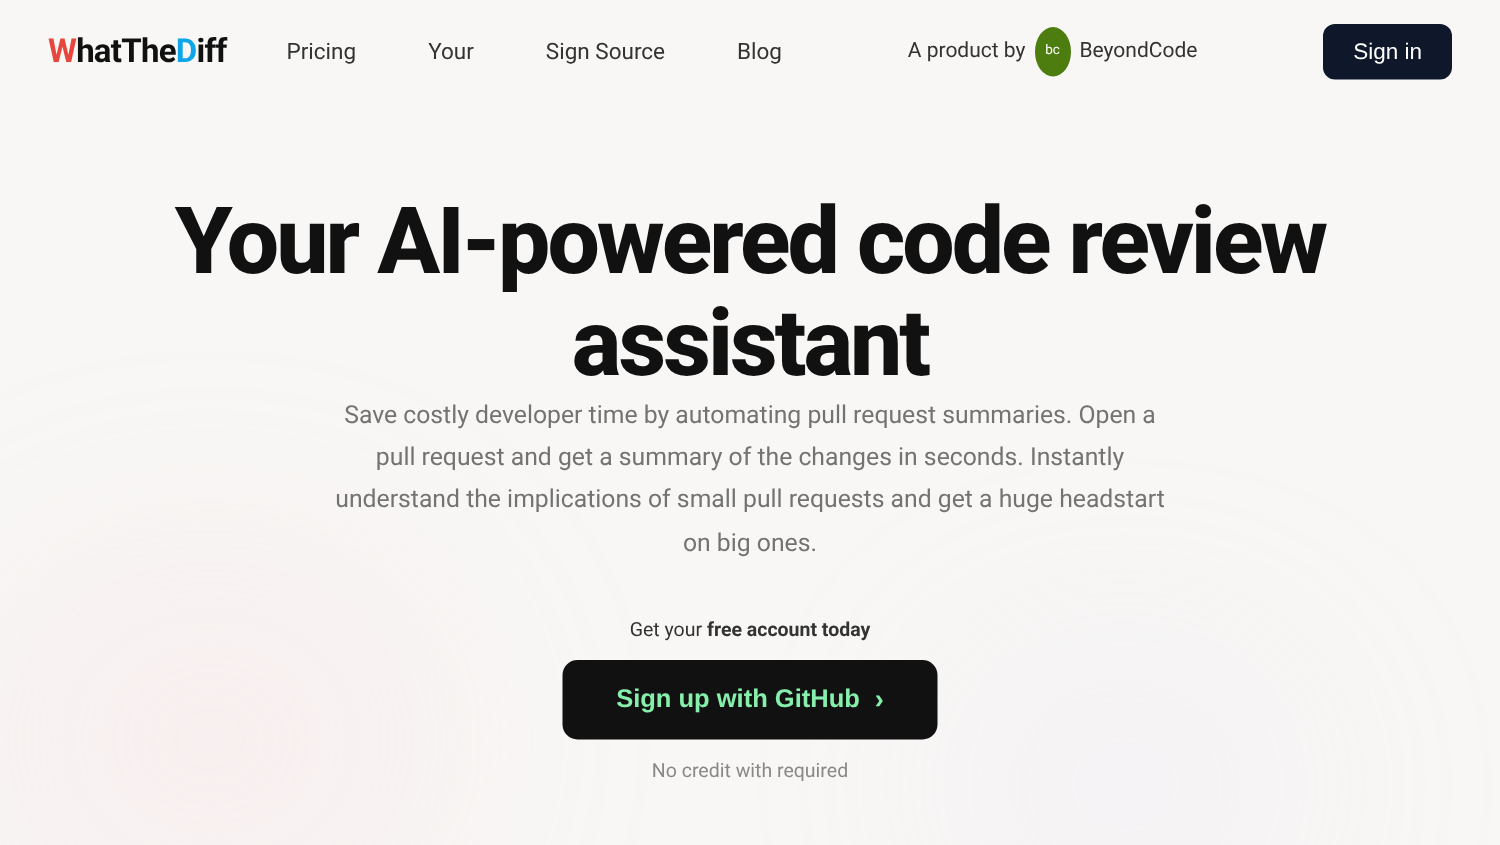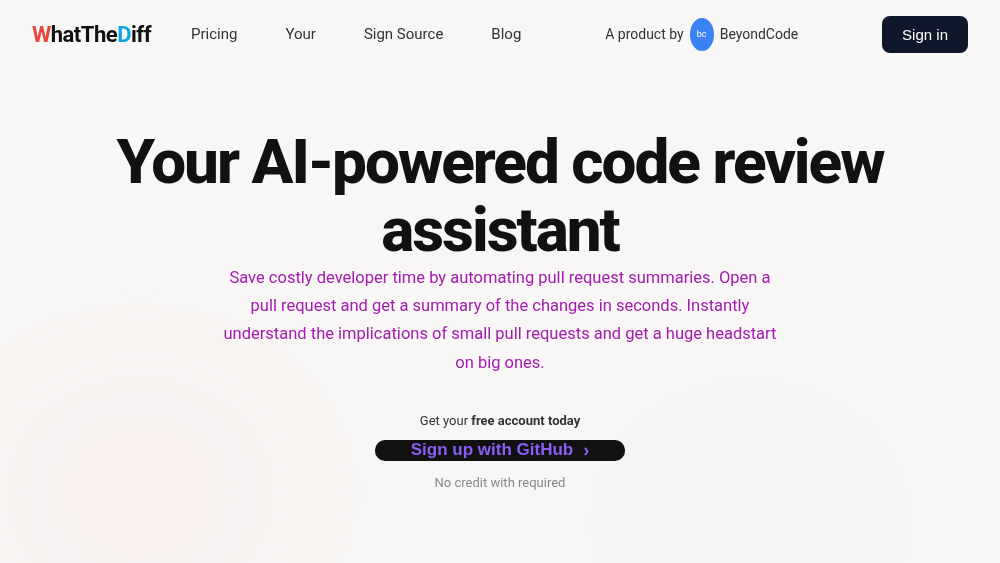--- a/index.html
+++ b/index.html
@@ -65,21 +65,21 @@
       display: flex;
       align-items: center;
       gap: 6px;
       font-size: 14px;
       color: #333;
     }
 
     .bc-logo {
       width: 24px;
       height: 33px;
-      background: #3b82f6;
+      background: #4d7c0f;
       border-radius: 50%;
       display: inline-flex;
       align-items: center;
       justify-content: center;
       color: white;
       font-size: 9px;
       font-weight: 400;
     }
 
     .navbar-right {
@@ -112,42 +112,42 @@
       font-size: 62px;
       font-weight: 800;
       color: #111;
       line-height: 1.1;
       letter-spacing: -2px;
       max-width: 780px;
     }
 
     .hero-subtitle {
       font-size: 16.5px;
-      color: #a21caf;
+      color: #737373;
       line-height: 1.7;
       max-width: 570px;
       margin-bottom: 36px;
     }
 
     .cta-label {
       font-size: 13px;
       color: #333;
       margin-bottom: 12px;
     }
 
     .cta-label strong {
       font-weight: 700;
     }
 
     .cta-btn {
       background: #111;
-      color: #8b5cf6;
+      color: #86efac;
       border: none;
       border-radius: 10px;
-      padding: 0 36px;
+      padding: 16px 36px;
       font-size: 17px;
       font-weight: 700;
       cursor: pointer;
       display: inline-flex;
       align-items: center;
       gap: 10px;
       margin-bottom: 14px;
     }
 
     .cta-btn-arrow {

